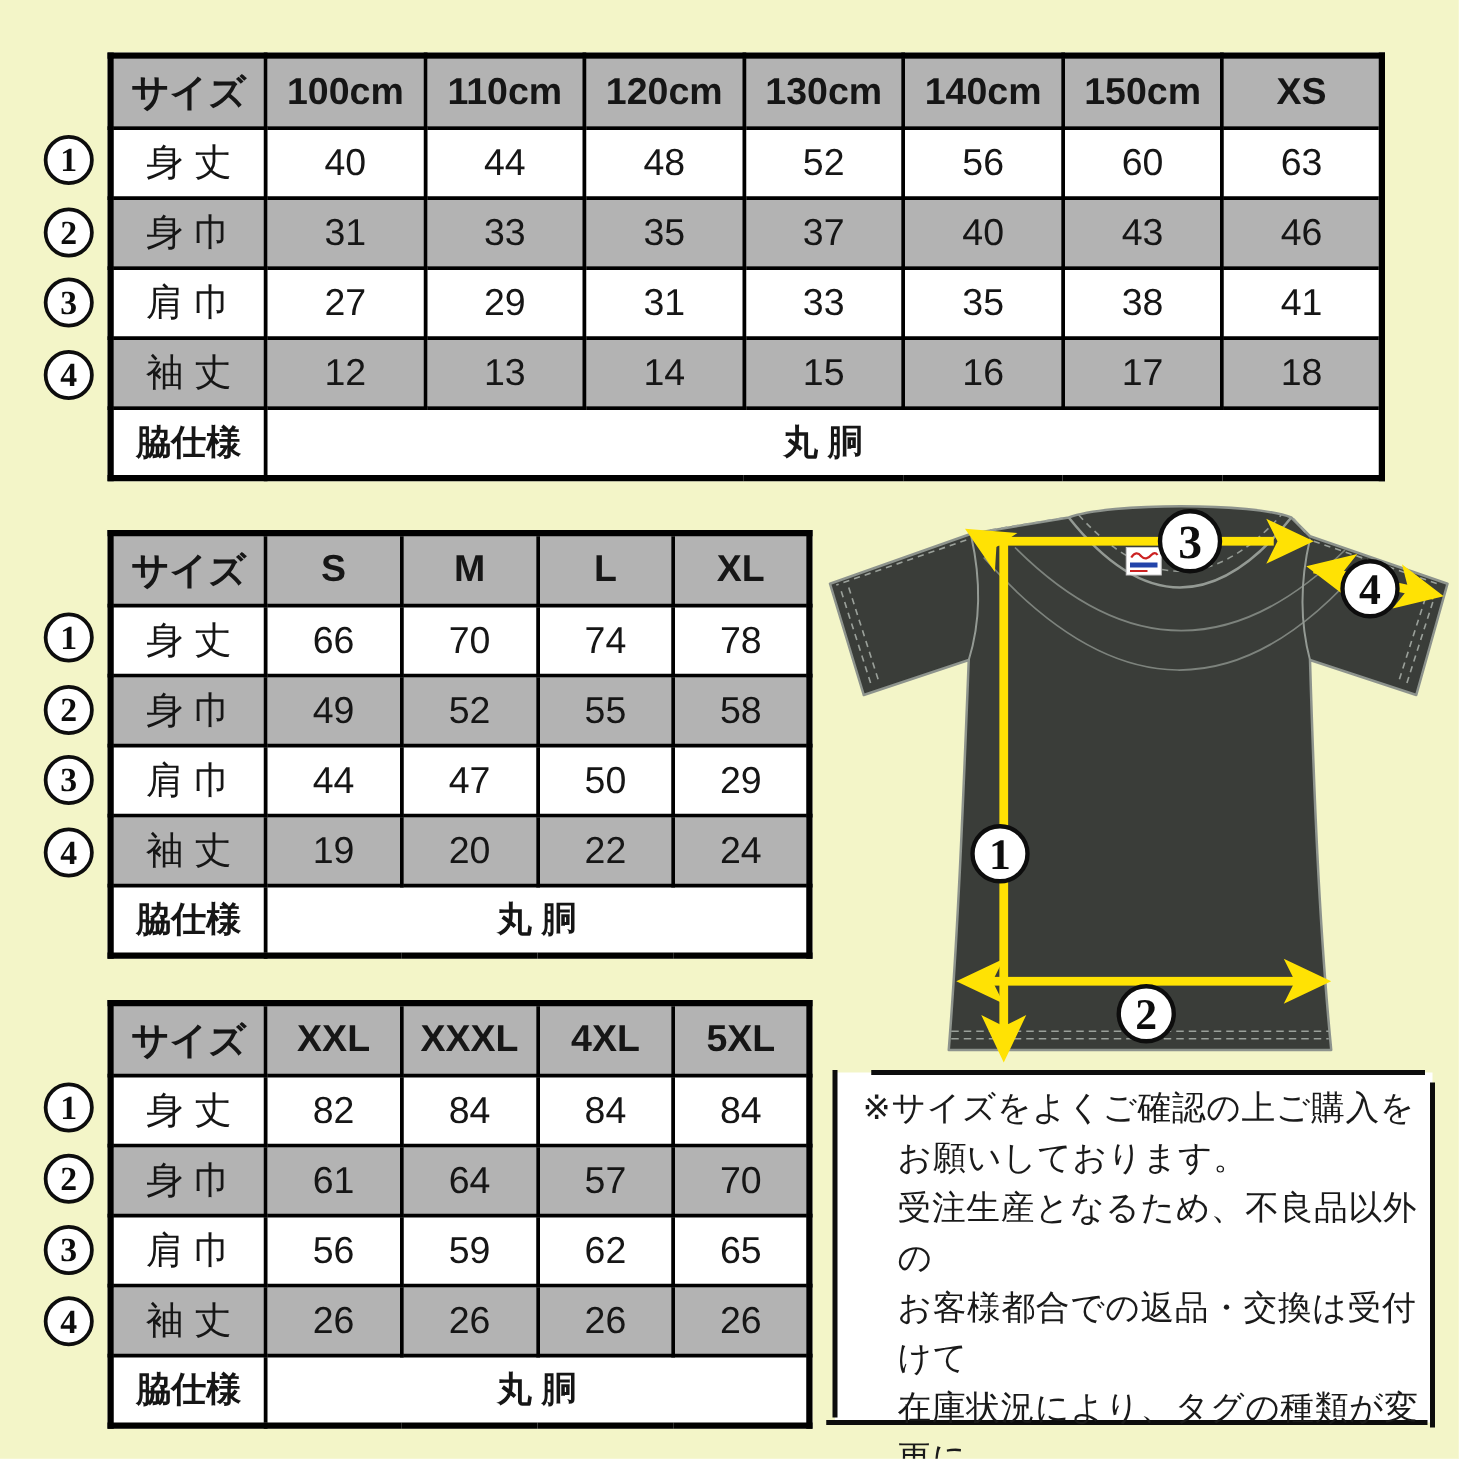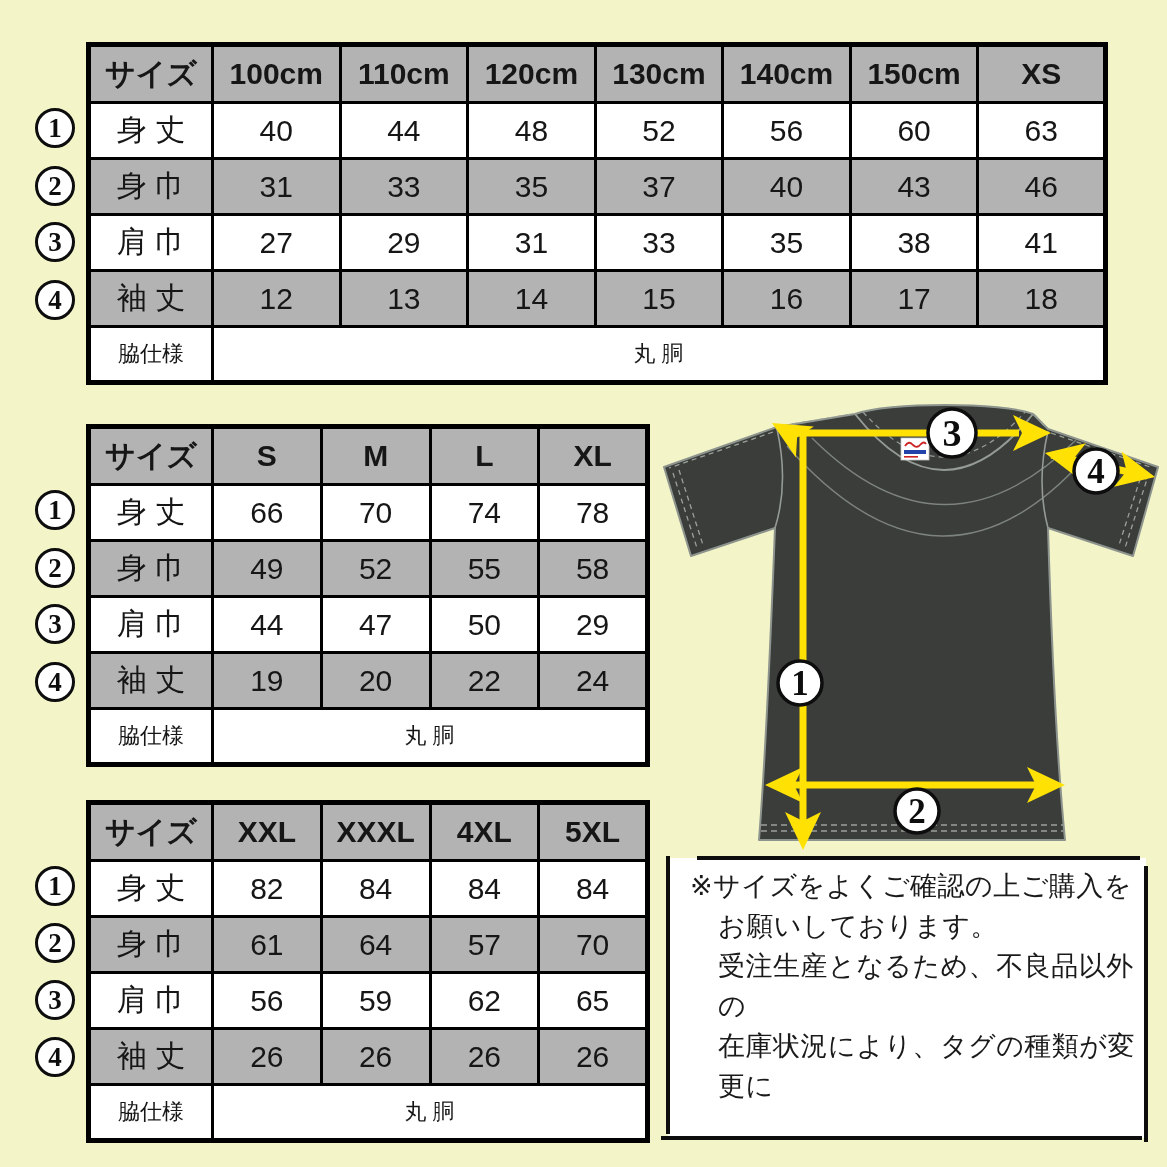--- a/index.html
+++ b/index.html
@@ -16,21 +16,21 @@
     font-size:30px;color:#161616;overflow:hidden;white-space:nowrap;
   }
   .t1{left:86px;top:42px;width:1022px;height:343px;}
   .t2{left:86px;top:424px;width:564px;height:343px;}
   .t3{left:86px;top:800px;width:564px;height:343px;}
   tr.head{height:58px;font-weight:bold;}
   tr.row{height:56px;}
   tr.head td{background:#b3b3b3;}
   tr.shade td{background:#b3b3b3;}
   td.lbl{font-size:29px;}
-  tr.spec td{background:#fff;font-size:22px;}
+  tr.spec td{background:#fff;font-size:28px;font-weight:bold;}
   .mark{
     position:absolute;width:34px;height:34px;border:3px solid #0d0d0d;border-radius:50%;
     background:#fff;text-align:center;line-height:35px;
     font-family:"Liberation Serif","DejaVu Serif",serif;font-weight:bold;font-size:27px;color:#0d0d0d;
   }
   .shirt-svg{position:absolute;left:655px;top:398px;width:512px;height:462px;}
   .note-line-h,.note-line-v{position:absolute;background:#0d0d0d;}
   .note-bg{position:absolute;left:668px;top:858px;width:478px;height:280px;background:#fff;}
   .note-text{
     position:absolute;left:690px;top:866px;width:456px;
@@ -303,17 +303,18 @@
   <div class="note-bg"></div>
   <div class="note-line-h" style="left:697px;top:856px;width:443px;height:4px;"></div>
   <div class="note-line-v" style="left:666px;top:856px;width:4px;height:278px;"></div>
   <div class="note-line-v" style="left:1144px;top:866px;width:4px;height:276px;"></div>
   <div class="note-line-h" style="left:661px;top:1136px;width:481px;height:4px;"></div>
 
   <div class="note-text">
     <div class="line">※サイズをよくご確認の上ご購入を</div>
     <div class="line indent">お願いしております。</div>
     <div class="line indent">受注生産となるため、不良品以外の</div>
+    <div class="line indent">お客様都合での返品・交換は受付けて</div>
     <div class="line indent">在庫状況により、タグの種類が変更に</div>
 
   </div>
 
 </div>
 
 </body></html>

